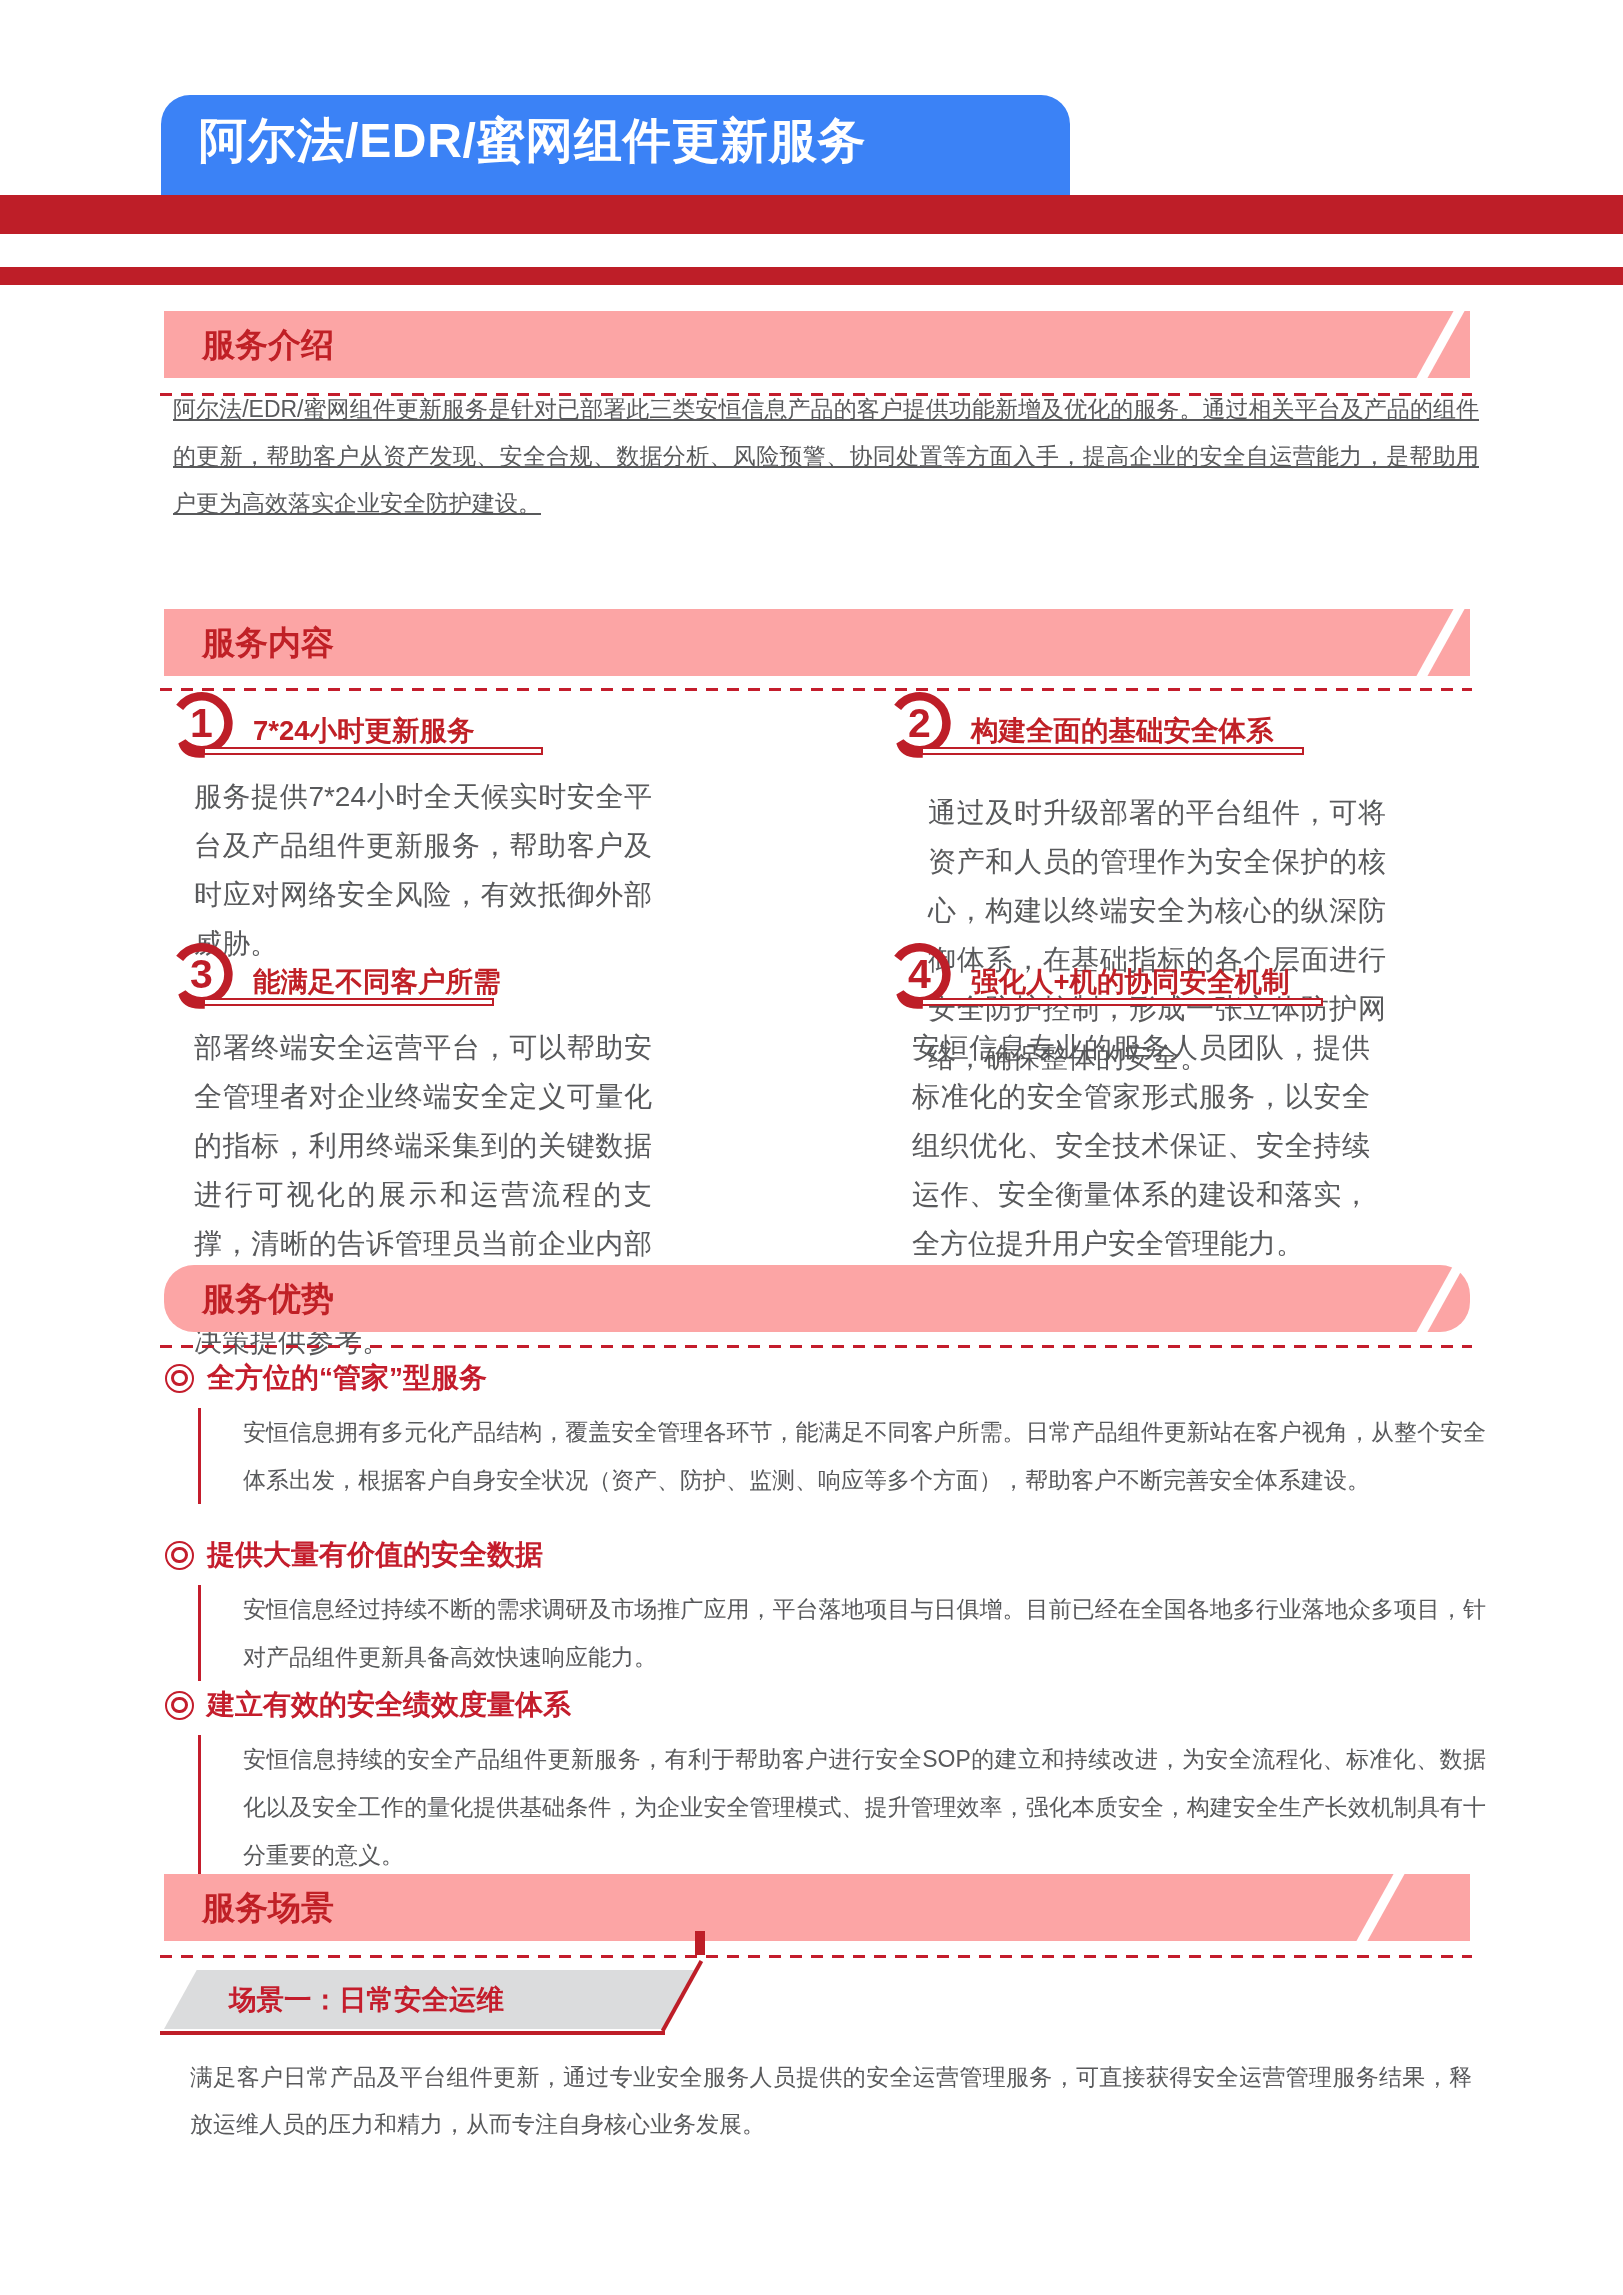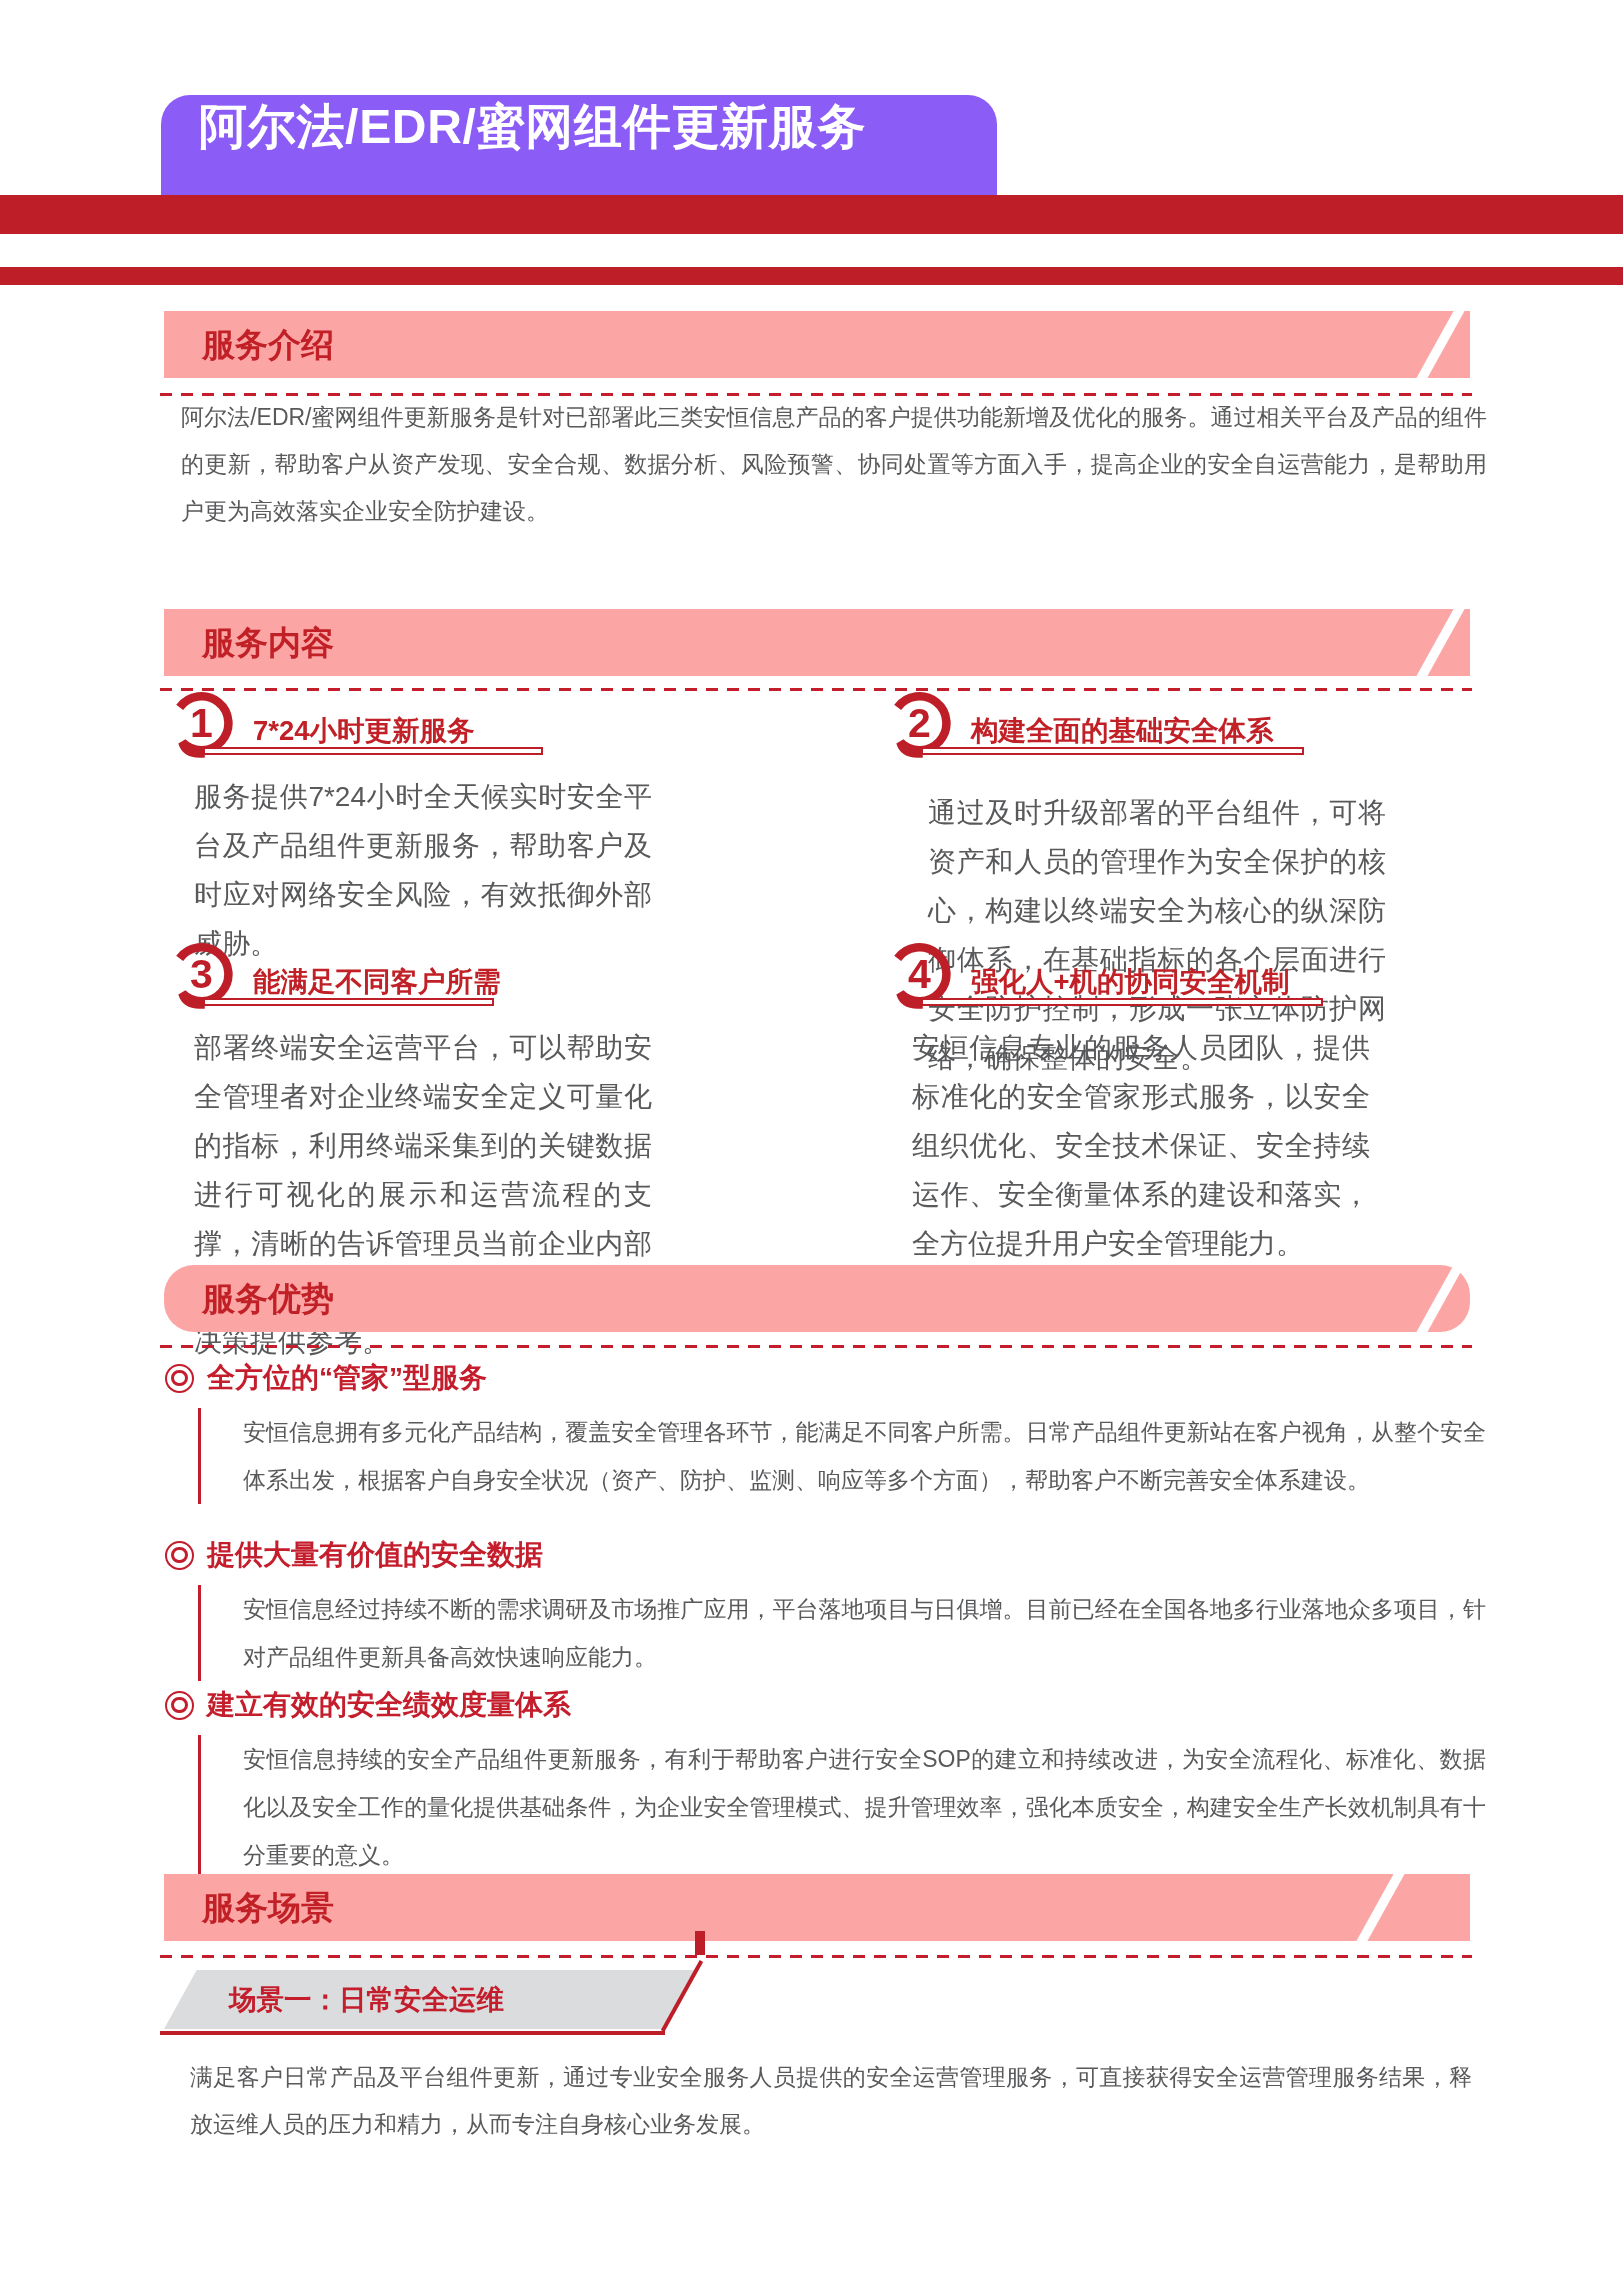--- a/index.html
+++ b/index.html
@@ -4,23 +4,23 @@
 <style>
   html,body { margin:0; padding:0; background:#ffffff; }
   body {
     width:1624px; height:2295px; position:relative; overflow:hidden;
     font-family:"Liberation Sans","DejaVu Sans",sans-serif;
   }
   .abs { position:absolute; }
 
   
   .title-banner {
-    position:absolute; left:161px; top:95px; width:836px; height:100px;
-    background:#8b5cf6; border-radius:29px 29px 0 0;
-    display:flex; align-items:flex-start; box-sizing:border-box;
+    position:absolute; left:161px; top:95px; width:909px; height:100px;
+    background:#3b82f6; border-radius:29px 29px 0 0;
+    display:flex; align-items:center; box-sizing:border-box;
     padding:0 0 7.9px 38px;
   }
   .title-banner h1 { margin:0; font-size:48px; font-weight:bold; color:#ffffff; letter-spacing:0.7px; white-space:nowrap; }
   .band-thick { position:absolute; left:0; top:195px; width:1624px; height:39px; background:#BE1E28; }
   .band-thin  { position:absolute; left:0; top:267px; width:1624px; height:18.3px; background:#BE1E28; }
 
   
   .section-bar {
     position:absolute; left:164px; width:1306px; height:67px; background:#fca5a5;
   }
@@ -89,21 +89,21 @@
 </div>
 <div class="band-thick"></div>
 <div class="band-thin"></div>
 
 <div class="section-bar" style="top:311px;">
   <span class="heading">服务介绍</span>
   <div class="bar-slash"></div>
 </div>
 <div class="dash-line" style="top:393px;"></div>
 
-<p class="abs para" style="left:165px; top:378px; width:1306px; margin:16px;">阿尔法/EDR/蜜网组件更新服务是针对已部署此三类安恒信息产品的客户提供功能新增及优化的服务。通过相关平台及产品的组件的更新，帮助客户从资产发现、安全合规、数据分析、风险预警、协同处置等方面入手，提高企业的安全自运营能力，是帮助用户更为高效落实企业安全防护建设。</p>
+<p class="abs para" style="left:165px; top:378px; width:1306px; margin:8px;text-decoration:underline;">阿尔法/EDR/蜜网组件更新服务是针对已部署此三类安恒信息产品的客户提供功能新增及优化的服务。通过相关平台及产品的组件的更新，帮助客户从资产发现、安全合规、数据分析、风险预警、协同处置等方面入手，提高企业的安全自运营能力，是帮助用户更为高效落实企业安全防护建设。</p>
 
 <div class="section-bar" style="top:609px;">
   <span class="heading">服务内容</span>
   <div class="bar-slash"></div>
 </div>
 <div class="dash-line" style="top:688px;"></div>
 
 <div class="svc-item" style="left:164px; top:691px;">
   <svg class="badge-svg" width="71" height="71" viewBox="0 0 108 108">
     <path d="M 23.8 24.9 A 41 41 0 1 1 28 78 Q 33 95 54 95 L 62 95" fill="none" stroke="#BE1E28" stroke-width="13"></path>

